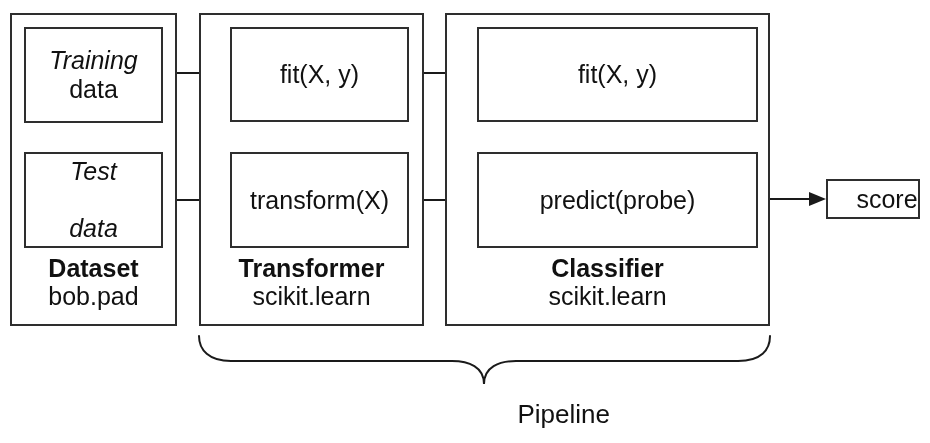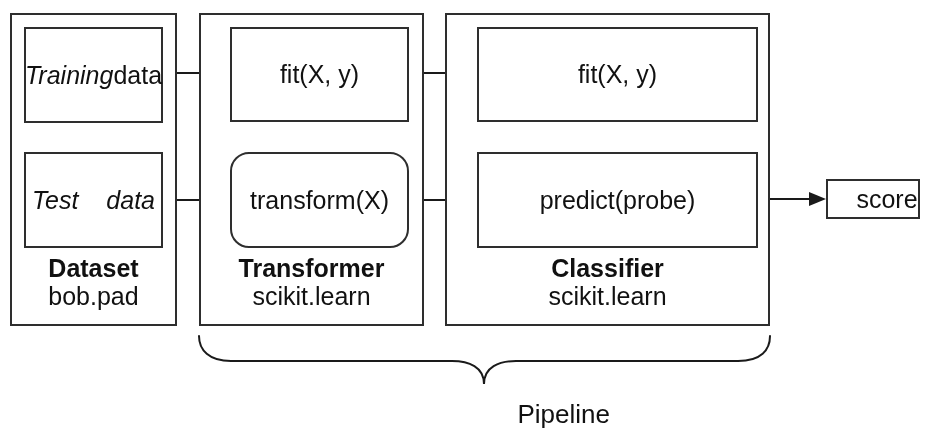--- a/index.html
+++ b/index.html
@@ -25,20 +25,21 @@
     pointer-events: none;
   }
   .box {
     position: absolute;
     box-sizing: border-box;
     border: 2px solid #2e2e2e;
     background: #ffffff;
   }
   .inner {
     display: flex;
+    flex-direction: column;
     align-items: center;
     justify-content: center;
     text-align: center;
     font-size: 25px;
     line-height: 29px;
   }
   .italic { font-style: italic; }
   .outer-label {
     position: absolute;
     left: 0;
@@ -48,21 +49,21 @@
     line-height: 28px;
   }
   .outer-label .title { font-weight: bold; }
   
   #dataset-outer   { left: 10px;  top: 13px;  width: 167px; height: 313px; }
   #training-box    { left: 12px;  top: 12px;  width: 139px; height: 96px;  }
   #test-box        { left: 12px;  top: 137px; width: 139px; height: 96px; gap: 28px;  }
   
   #transformer-outer { left: 199px; top: 13px; width: 225px; height: 313px; }
   #t-fit-box       { left: 29px;  top: 12px;  width: 179px; height: 95px;  }
-  #t-transform-box { left: 29px;  top: 137px; width: 179px; height: 96px; border-radius: 19px;  }
+  #t-transform-box { left: 29px;  top: 137px; width: 179px; height: 96px;  }
   
   #classifier-outer { left: 445px; top: 13px; width: 325px; height: 313px; }
   #c-fit-box       { left: 30px;  top: 12px;  width: 281px; height: 95px;  }
   #c-predict-box   { left: 30px;  top: 137px; width: 281px; height: 96px;  }
   .label-block     { top: 239px; }
   
   #score-box {
     left: 826px; top: 179px; width: 94px; height: 40px;
     display: flex; align-items: center; justify-content: center;
     font-size: 25px;

